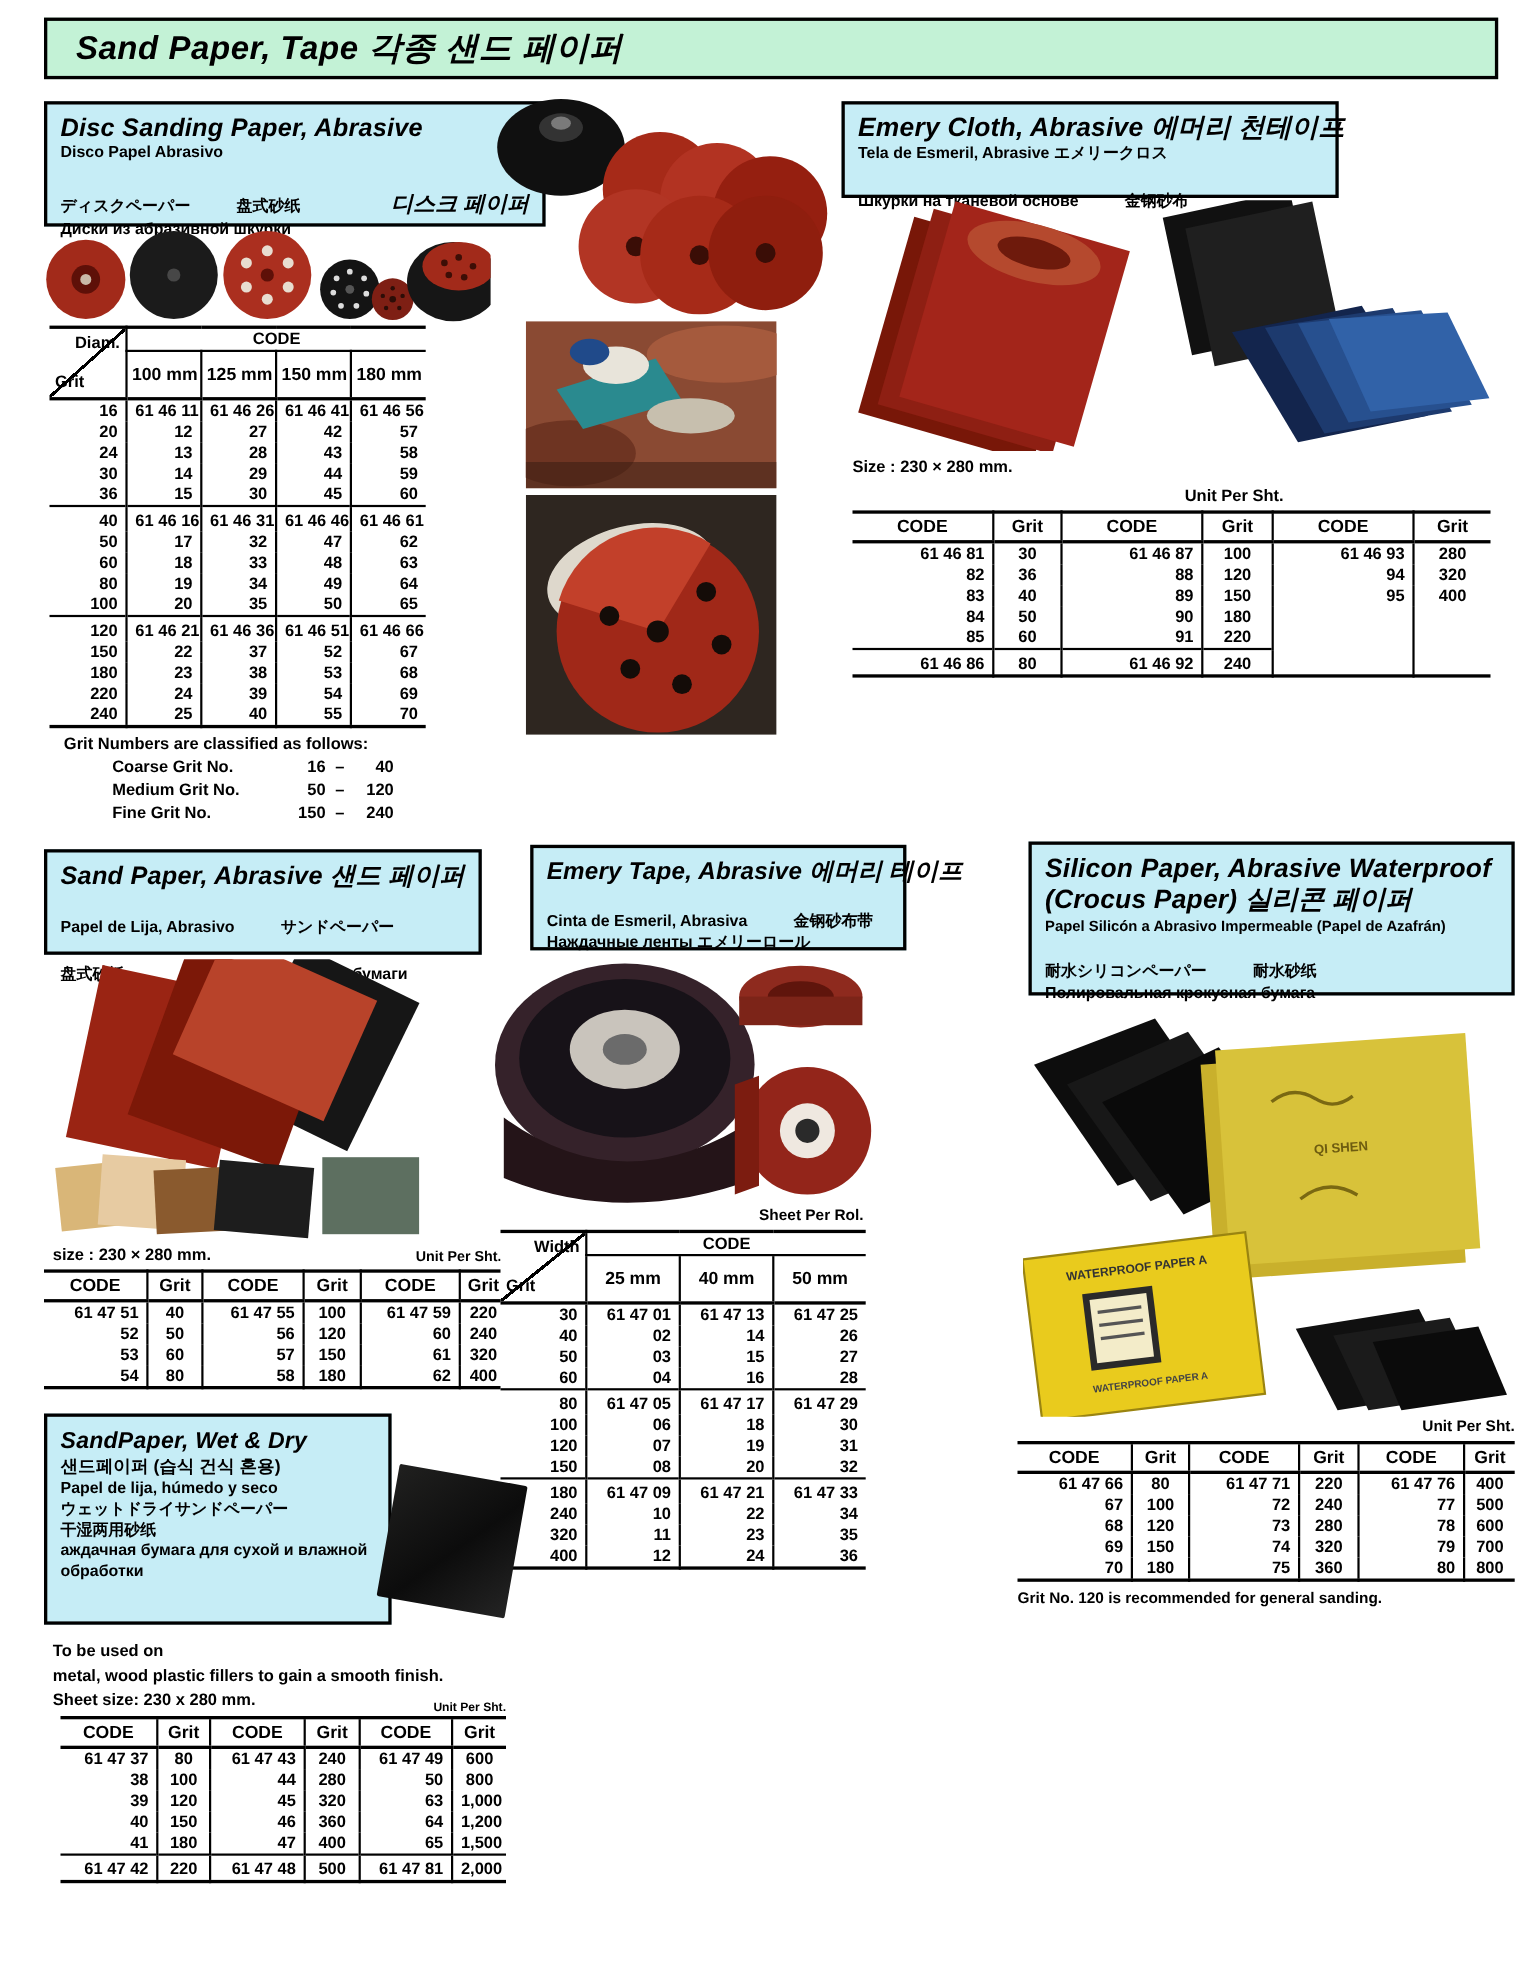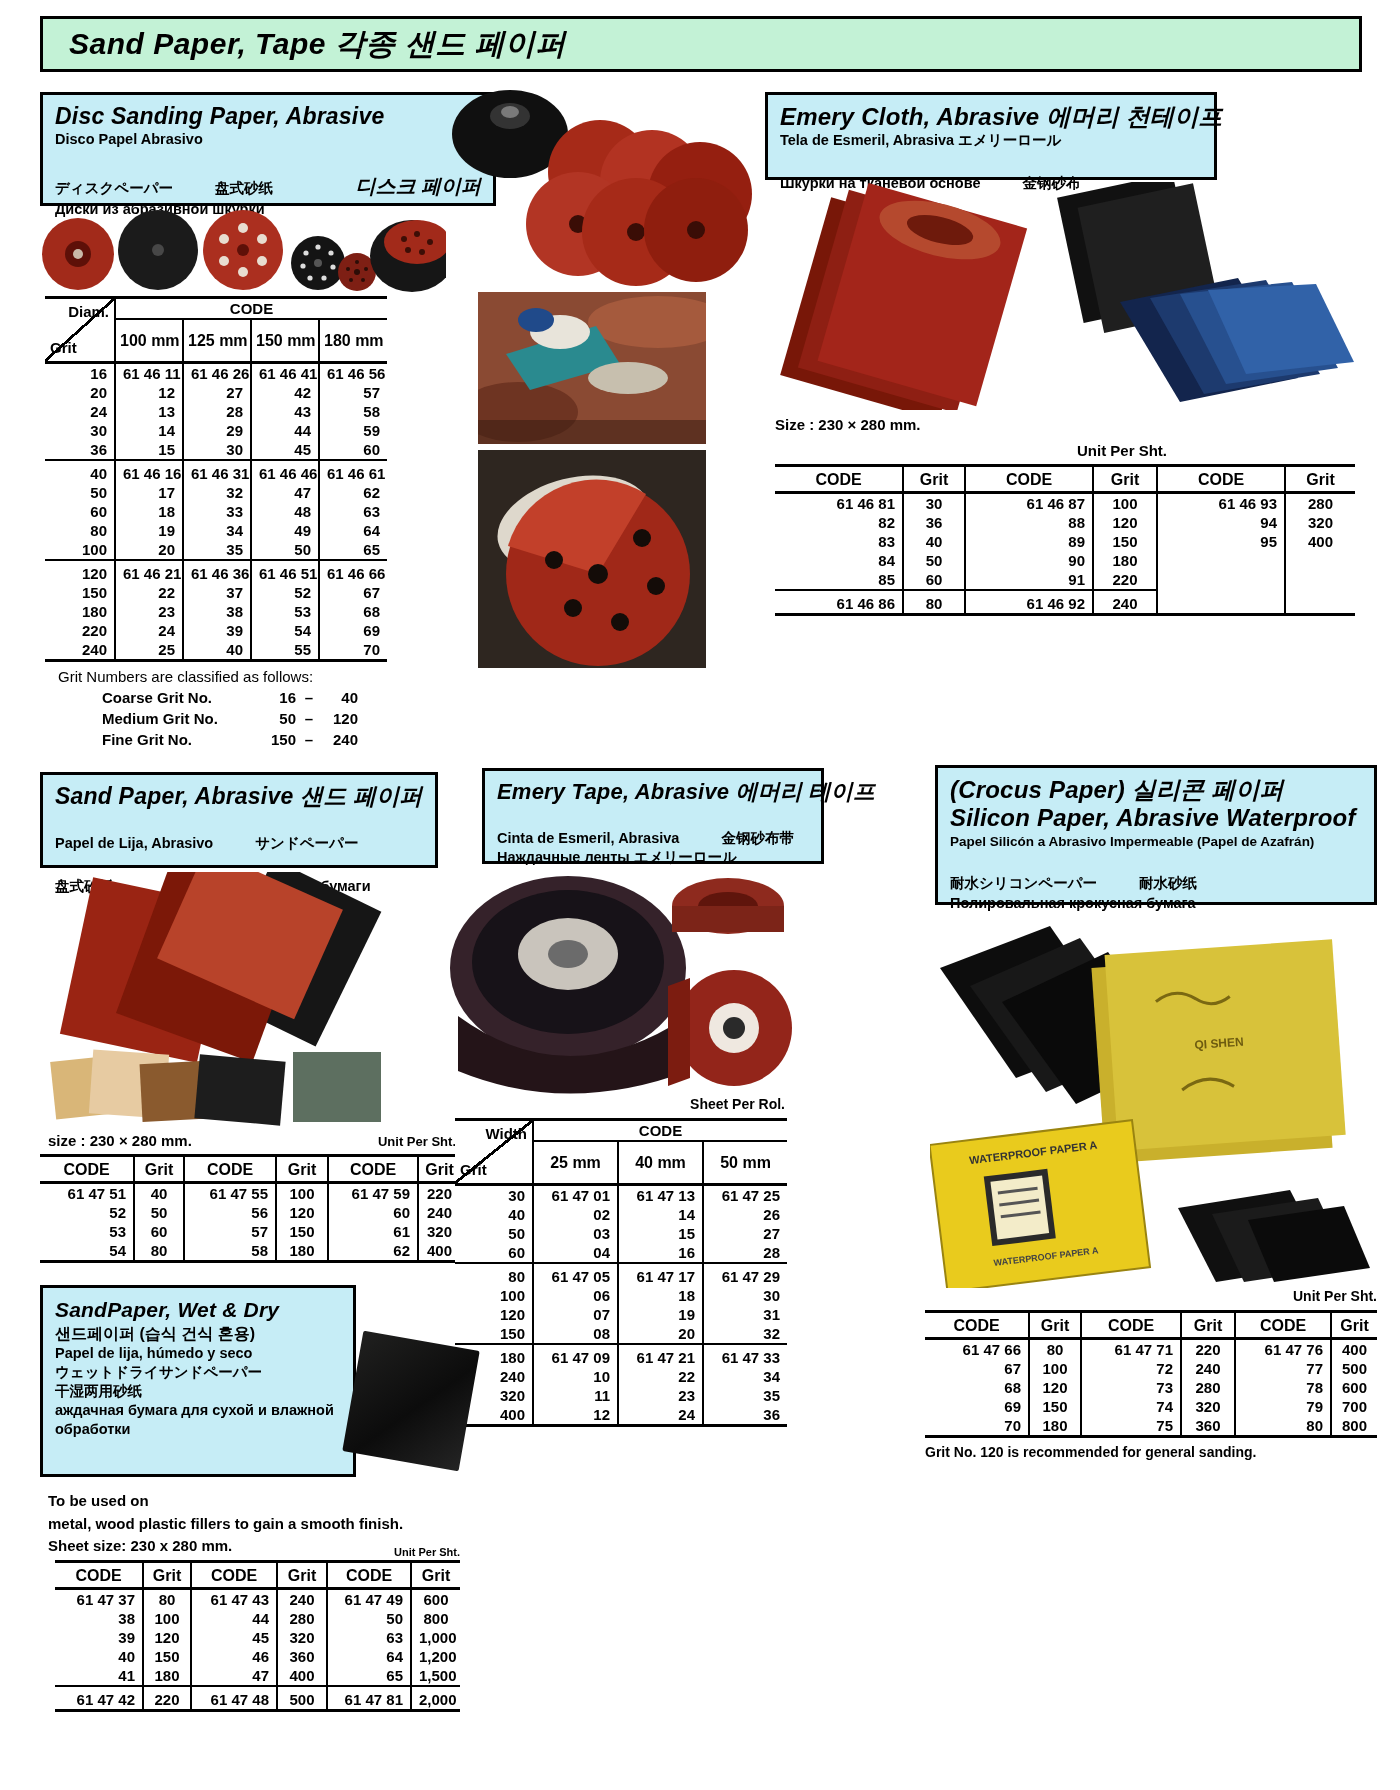--- a/index.html
+++ b/index.html
@@ -43,21 +43,21 @@
   .diag-bot { position:absolute; bottom:4px; left:5px; font-size:15px; font-weight:bold; }
 
   
   .six thead th { border-bottom:3px solid #000; font-size:16px; text-align:center; padding:3px 4px 2px; }
   .six thead th + th { border-left:2px solid #000; }
 
   
   .lbl { position:absolute; font-weight:bold; }
 
   
-  .note-title { font-size:15px; font-weight:normal; margin-bottom:2px; }
+  .note-title { font-size:15px; font-weight:bold; margin-bottom:2px; }
   .note-row { display:flex; font-size:15px; font-weight:bold; line-height:21px; }
   .note-row .nl { width:160px; margin-left:44px; }
   .note-row .nf { width:34px; text-align:right; }
   .note-row .nd { width:26px; text-align:center; }
   .note-row .nt { width:36px; text-align:right; }
 
   .usage { position:absolute; font-size:15px; font-weight:bold; line-height:1.5; }
   .silnote { position:absolute; font-size:14px; font-weight:bold; }
 
   svg { display:block; }
@@ -312,21 +312,21 @@
     <circle cx="95" cy="158" r="9" fill="#140c08"></circle>
       <circle cx="142" cy="172" r="9" fill="#140c08"></circle>
     <circle cx="178" cy="136" r="9" fill="#140c08"></circle>
       <circle cx="164" cy="88" r="9" fill="#140c08"></circle>
     <circle cx="76" cy="110" r="9" fill="#140c08"></circle>
       <circle cx="120" cy="124" r="10" fill="#140c08"></circle>
   </svg>
 
   <div class="secbox" style="left:765px;top:92px;width:452px;height:88px">
     <div class="sec-title" style="font-size:24px">Emery Cloth, Abrasive 에머리 천테이프</div>
-    <div class="sec-sub">Tela de Esmeril, Abrasiva エメリーロール</div>
+    <div class="sec-sub">Tela de Esmeril, Abrasive エメリークロス</div>
     <div class="sec-row">
       <span>Шкурки на тканевой основе</span>
       <span class="gap">金钢砂布</span>
     </div>
   </div>
 
   <svg class="photo" style="left:768px;top:182px" width="600" height="228" viewBox="0 0 600 228">
     <g transform="rotate(16 140 110)">
       <rect x="40" y="40" width="165" height="185" fill="#781708"></rect>
       <rect x="55" y="28" width="165" height="185" fill="#8e1f13"></rect>
@@ -619,22 +619,22 @@
         <tr>
           <td class="grit">400</td>
           <td class="code">12</td>
           <td class="code">24</td>
           <td class="code">36</td>
         </tr>
       </tbody>
   </table>
 
   <div class="secbox" style="left:935px;top:765px;width:442px;height:140px">
+    <div class="sec-title" style="font-size:24px">Silicon Paper, Abrasive Waterproof</div>
     <div class="sec-title" style="font-size:24px">(Crocus Paper) 실리콘 페이퍼</div>
-    <div class="sec-title" style="font-size:24px">Silicon Paper, Abrasive Waterproof</div>
     <div class="sec-sub" style="font-size:13.5px">Papel Silicón a Abrasivo Impermeable (Papel de Azafrán)</div>
     <div class="sec-row">
       <span>耐水シリコンペーパー</span>
       <span class="gap">耐水砂纸</span>
     </div>
     <div class="sec-sub">Полировальная крокусная бумага</div>
   </div>
 
   <svg class="photo" style="left:930px;top:908px" width="445" height="380" viewBox="0 0 445 380">
     <polygon points="10,60 120,18 196,128 86,170" fill="#0d0d0d"></polygon>

